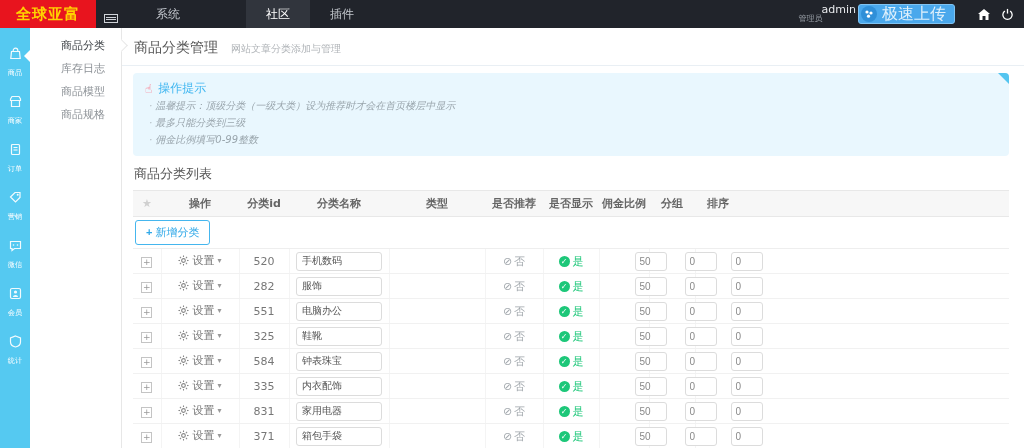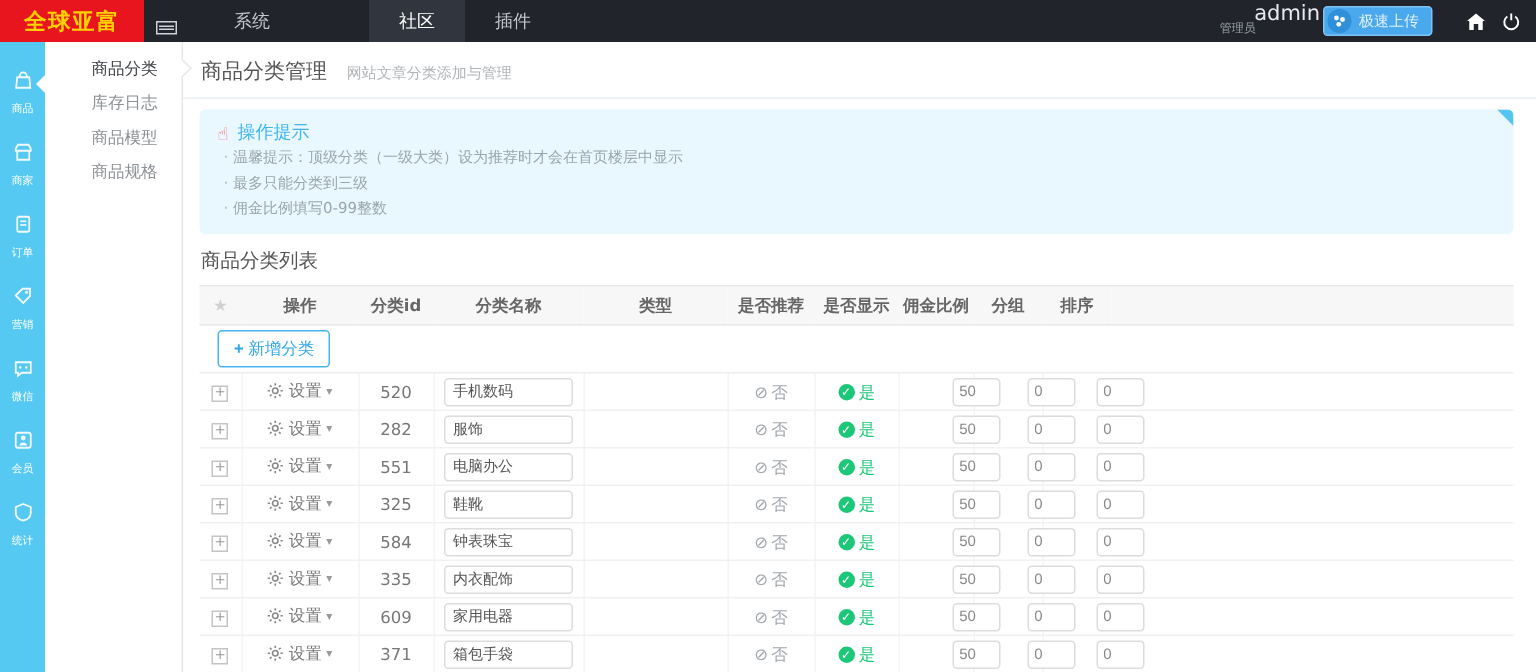--- a/index.html
+++ b/index.html
@@ -13,24 +13,24 @@
     letter-spacing:1px; }
   .nav-list-icon { width:14px; height:9px; border:1px solid #cfd3d8; margin:auto 0 5px 8px;
     display:flex; flex-direction:column; justify-content:space-around; padding:1px; }
   .nav-list-icon i { display:block; height:1px; background:#cfd3d8; }
   .nav-menu { display:flex; margin-left:18px; }
   .nav-item { color:#c3c7cd; font-size:12px; padding:0 20px; display:flex;
     align-items:center; cursor:pointer; }
   .nav-item.active { background:#31353d; color:#fff;margin-left:46px; }
   .nav-right { margin-left:auto; display:flex; align-items:center; padding-right:10px; }
   .user-block { text-align:left; line-height:9px; margin-right:2px; }
-  .user-name { color:#e8eaed; font-size:14px; display:block;padding-left:23px; }
+  .user-name { color:#e8eaed; font-size:11px; display:block;padding-left:23px; }
   .user-role { color:#9aa0a8; font-size:8px; display:block; }
   .upload-btn { display:flex; align-items:center; background:#4aa8ec; border:1px solid #7fc3f2;
-    border-radius:3px; height:20px; padding:0 8px 0 2px; color:#dff0fb; font-size:10px;
+    border-radius:3px; height:20px; padding:0 8px 0 2px; color:#dff0fb; font-size:16px;
     cursor:pointer; margin-right:12px; }
   .upload-icon { width:16px; height:16px; border-radius:50%; background:#2f8fd8;
     display:flex; align-items:center; justify-content:center; margin-right:5px; }
   .nav-tool { color:#fff; margin-left:10px; cursor:pointer; display:flex; align-items:center; }
 
   
   .layout { display:flex; height:420px; }
   .iconbar { width:30px; background:#55c9f1; display:flex; flex-direction:column;
     align-items:center; padding-top:10px; flex-shrink:0; }
   .iconbar-item { width:100%; height:48px; display:flex; flex-direction:column;
@@ -55,37 +55,37 @@
   .page-header { padding:9px 14px 8px 12px; border-bottom:1px solid #e9eff4; }
   .page-title { font-size:14px; color:#555; display:inline; }
   .page-subtitle { font-size:10px; color:#b0b4b8; margin-left:8px; }
 
   .tipbox { margin:7px 15px 9px 11px; background:#e9f7fe; border-radius:4px;
     padding:7px 12px 8px 12px; position:relative; overflow:hidden; }
   .tipbox-corner { position:absolute; top:0; right:0; width:0; height:0;
     border-top:11px solid #54c5f0; border-left:11px solid transparent; }
   .tipbox-title { font-size:12px; color:#3fb6f0; display:flex; align-items:center; }
   .hand-icon { color:#ff6b7f; font-size:12px; margin-right:6px; }
-  .tip-item { font-size:10px; color:#9aa6ad; line-height:17px; padding-left:4px; }
+  .tip-item { font-size:10px; color:#9aa6ad; line-height:17px; padding-left:4px;font-style:italic; }
   .tip-item::before { content:"·  "; color:#b3bcc2; }
 
   .table-wrap { padding:0 15px 0 11px; }
   .table-title { font-size:13px; color:#555; margin:2px 0 7px 1px; }
   table { width:100%; border-collapse:collapse; table-layout:fixed; font-size:11px; }
   col.c-star{width:28px;} col.c-op{width:78px;} col.c-id{width:50px;}
   col.c-name{width:100px;} col.c-type{width:96px;} col.c-rec{width:58px;}
   col.c-show{width:56px;} col.c-comm{width:50px;} col.c-group{width:46px;}
   col.c-sort{width:46px;} col.c-fill{width:auto;}
   thead td, thead th { background:#f7f7f7; border-top:1px solid #e8e8e8;
     border-bottom:1px solid #e8e8e8; height:26px; color:#666; font-size:11px;
     font-weight:bold; text-align:center; }
   .star-icon { color:#d0d0d0; font-size:11px; }
   .addrow td { height:32px; border-bottom:1px solid #eee; }
   .add-btn { background:#fff; border:1px solid #45b6ee; color:#2fa8e8; font-size:11px;
-    border-radius:3px; padding:4px 10px; cursor:pointer; margin-left:12px;text-align:center; }
+    border-radius:3px; padding:4px 10px; cursor:pointer; margin-left:2px;text-align:center; }
   .add-btn .plus { font-weight:bold; margin-right:3px; }
   tbody.rows td { height:25px; border-bottom:1px solid #f1f1f1; text-align:center;
     color:#777; border-right:1px solid #f4f4f4; }
   tbody.rows td.no-r { border-right:none; }
   .expand-box { display:inline-block; width:11px; height:11px; line-height:9px;
     border:1px solid #c4c4c4; color:#999; font-size:9px; cursor:pointer; background:#fff; }
   .settings-btn { background:transparent; border:none; color:#777; font-size:11px;
     cursor:pointer; display:inline-flex; align-items:center; gap:3px; }
   .caret { font-size:8px; color:#999; }
   .name-input { width:86px; height:19px; border:1px solid #dcdcdc; border-radius:3px;
@@ -499,21 +499,21 @@
                       <line x1="2.1" y1="2.1" x2="3.3" y2="3.3"></line>
                       <line x1="8.7" y1="8.7" x2="9.9" y2="9.9"></line>
                       <line x1="9.9" y1="2.1" x2="8.7" y2="3.3"></line>
                       <line x1="3.3" y1="8.7" x2="2.1" y2="9.9"></line>
                     </g>
                   </svg>
         <span class="js-settings">设置</span>
         <span class="caret">▾</span>
       </button>
     </td>
-    <td><span class="js-id">609</span></td>
+    <td><span class="js-id">831</span></td>
     <td><input class="name-input js-name" type="text" value="家用电器" style=""></td>
     <td></td>
     <td><span class="badge-no"><span class="slash">⊘</span><span class="js-rec">否</span></span></td>
     <td><span class="badge-yes">
                   <span class="check-circle">✓</span>
                   <span class="js-show">是</span>
                 </span></td>
     <td><input class="num-input js-comm" type="text" value="50" style=""></td>
     <td><input class="num-input js-group" type="text" value="0" style=""></td>
     <td class="no-r"><input class="num-input js-sort" type="text" value="0" style=""></td>

